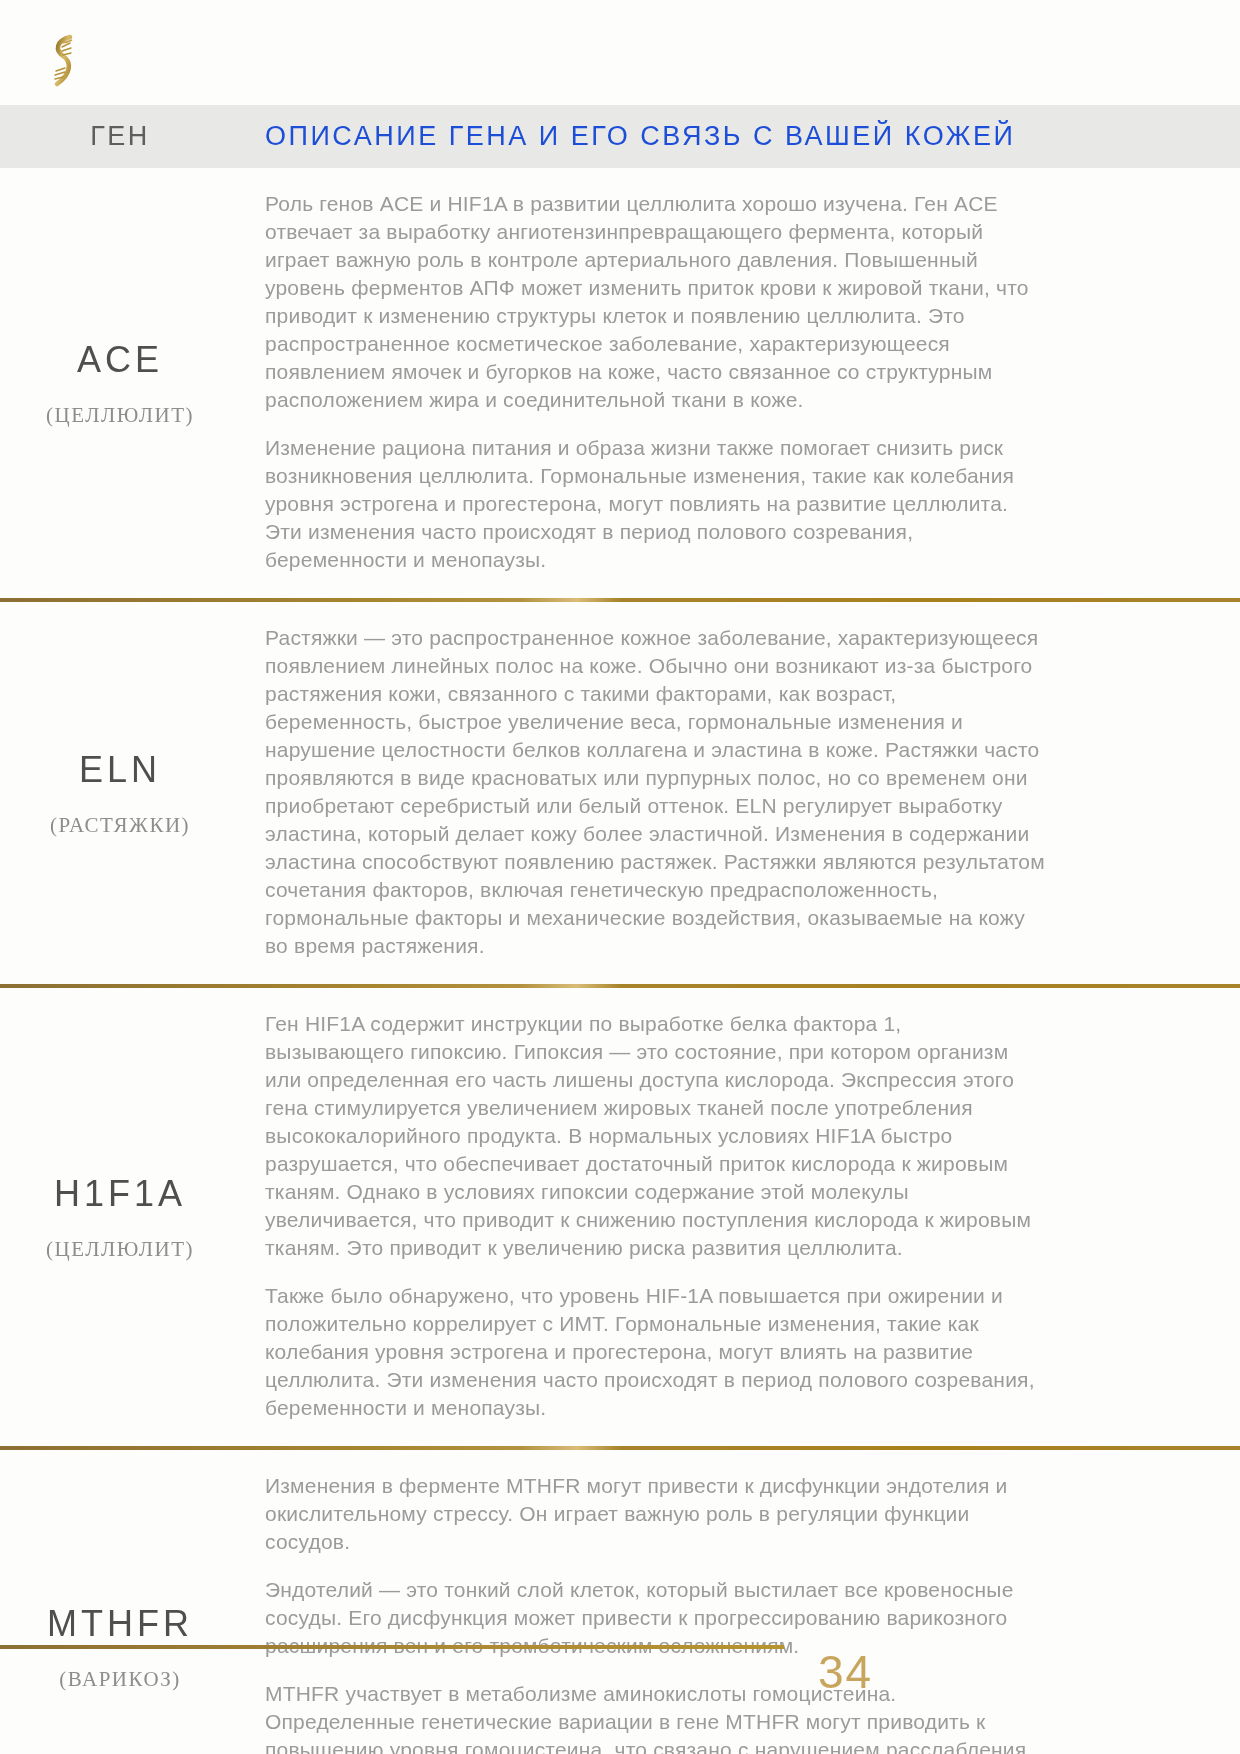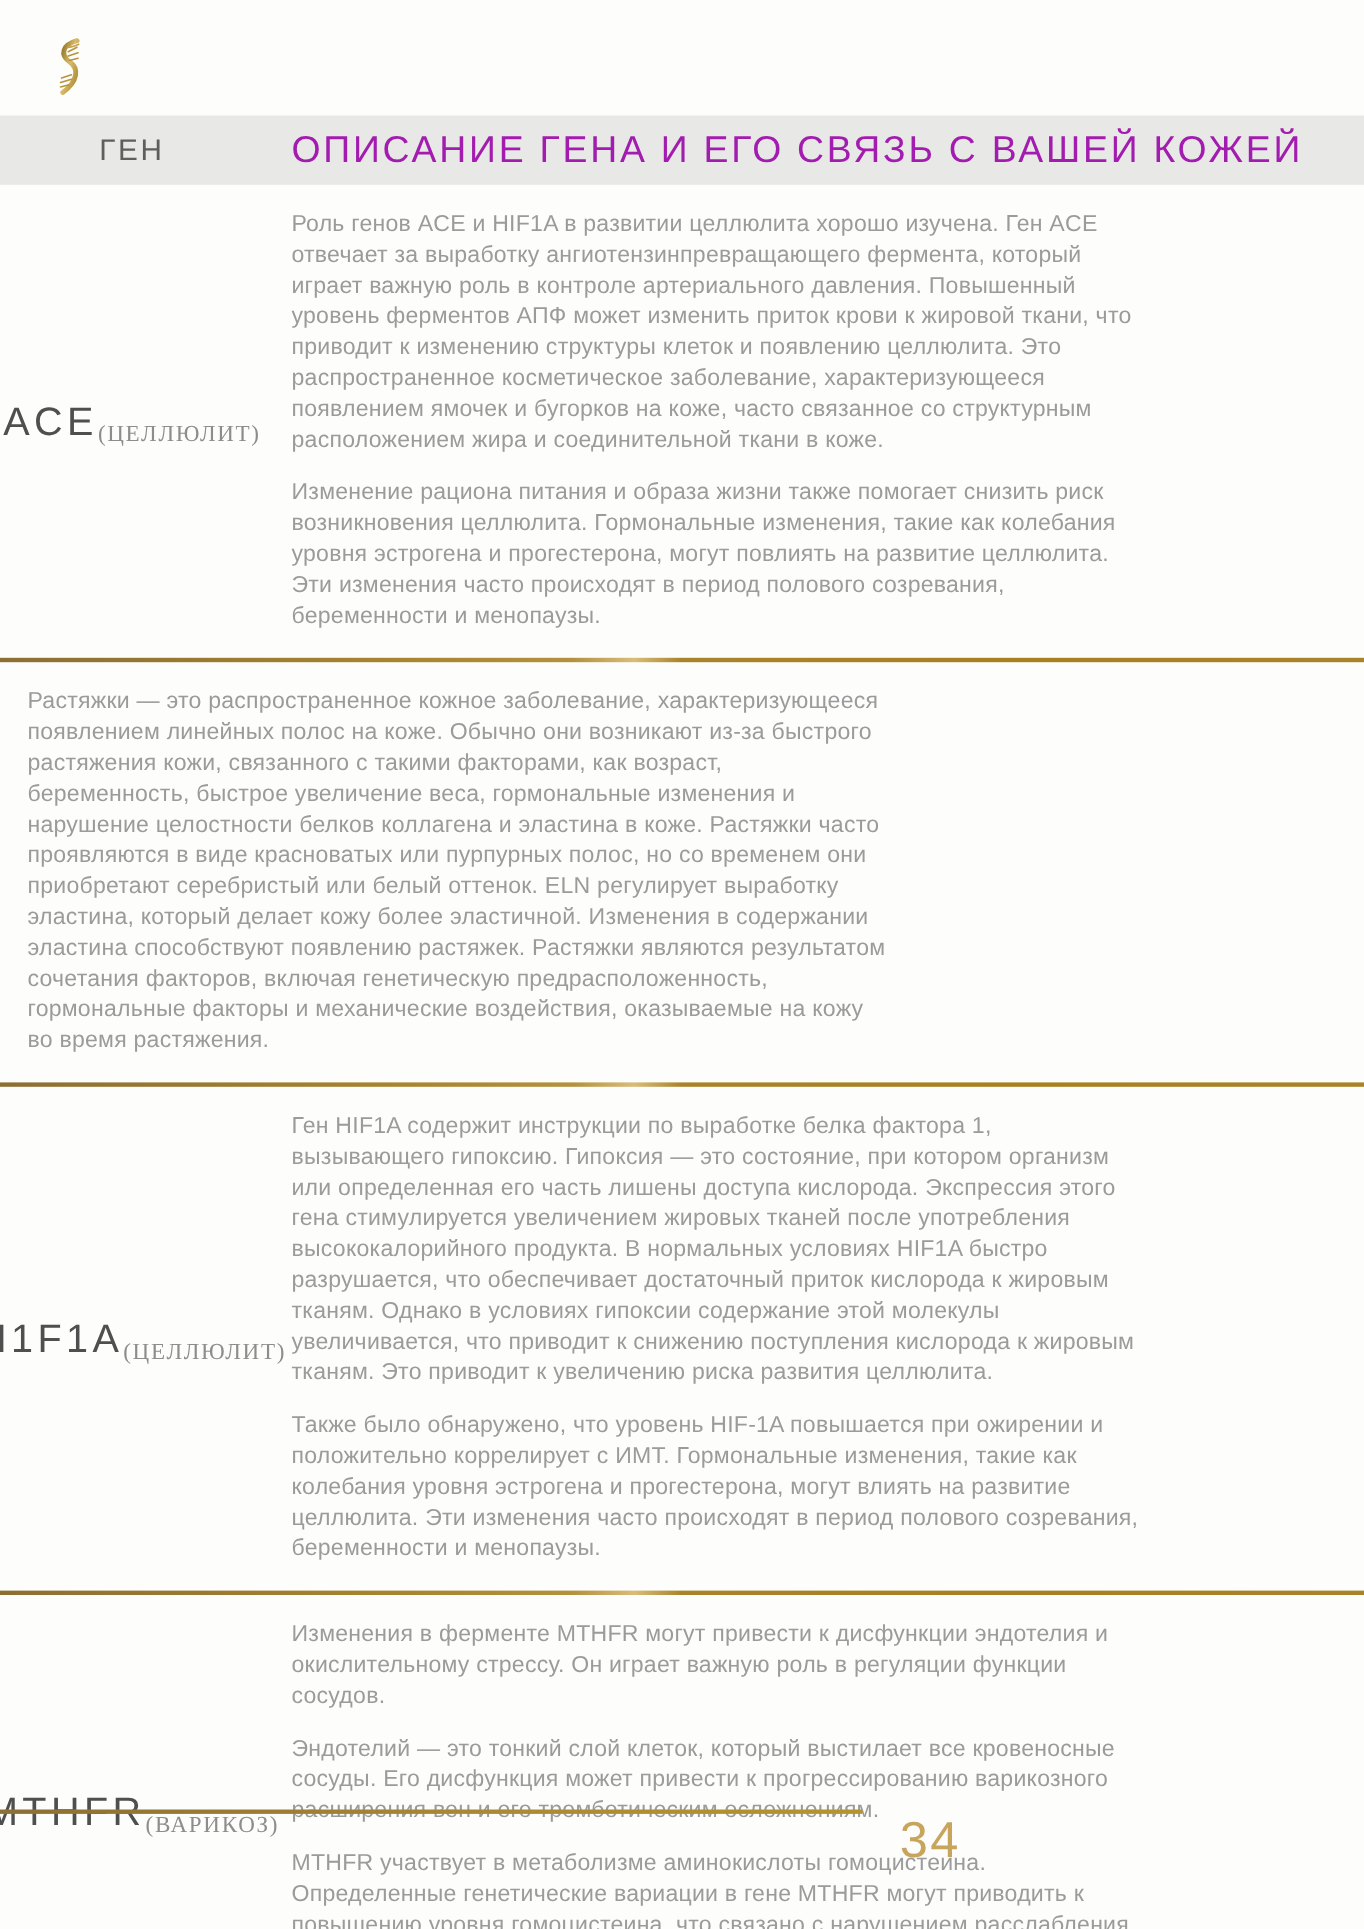--- a/index.html
+++ b/index.html
@@ -37,45 +37,45 @@
   .table-header .gene-col-head {
     width: 240px;
     text-align: center;
     font-size: 27px;
     font-weight: 400;
     letter-spacing: 2.5px;
     color: #5e5e5e;
   }
   .table-header .desc-col-head {
     padding-left: 25px;
-    font-size: 34px;
+    font-size: 27px;
     font-weight: 300;
     letter-spacing: 2.5px;
-    color: #a21caf;
+    color: #1d4ed8;
     text-align: right;
   }
 
   
   .rows {
     position: absolute;
     top: 168px;
     left: 0;
     width: 1240px;
   }
   .gene-row { display: flex; width: 1240px; }
   .gene-row.r0 { min-height: 367px; }
   .gene-row.r1 { min-height: 318px; }
   .gene-row.r2 { min-height: 401px; }
   .gene-row.r3 { min-height: 330px; }
 
   .gene-cell {
     width: 240px;
     flex: none;
     display: flex;
-    flex-direction: row;
+    flex-direction: column;
     align-items: center;
     justify-content: center;
   }
   .gene-name {
     font-size: 36px;
     font-weight: 300;
     letter-spacing: 4px;
     color: #4f4f4f;
   }
   .gene-condition {
@@ -171,20 +171,24 @@
       </div>
       <div class="desc-cell">
         <p>Роль генов ACE и HIF1A в развитии целлюлита хорошо изучена. Ген ACE отвечает за выработку ангиотензинпревращающего фермента, который играет важную роль в контроле артериального давления. Повышенный уровень ферментов АПФ может изменить приток крови к жировой ткани, что приводит к изменению структуры клеток и появлению целлюлита. Это распространенное косметическое заболевание, характеризующееся появлением ямочек и бугорков на коже, часто связанное со структурным расположением жира и соединительной ткани в коже.</p>
         <p>Изменение рациона питания и образа жизни также помогает снизить риск возникновения целлюлита. Гормональные изменения, такие как колебания уровня эстрогена и прогестерона, могут повлиять на развитие целлюлита. Эти изменения часто происходят в период полового созревания, беременности и менопаузы.</p>
       </div>
     </div>
 
     <div class="row-divider"></div>
 
     <div class="gene-row r1">
+      <div class="gene-cell">
+        <div class="gene-name">ELN</div>
+        <div class="gene-condition">(РАСТЯЖКИ)</div>
+      </div>
       <div class="desc-cell">
         <p>Растяжки — это распространенное кожное заболевание, характеризующееся появлением линейных полос на коже. Обычно они возникают из-за быстрого растяжения кожи, связанного с такими факторами, как возраст, беременность, быстрое увеличение веса, гормональные изменения и нарушение целостности белков коллагена и эластина в коже. Растяжки часто проявляются в виде красноватых или пурпурных полос, но со временем они приобретают серебристый или белый оттенок. ELN регулирует выработку эластина, который делает кожу более эластичной. Изменения в содержании эластина способствуют появлению растяжек. Растяжки являются результатом сочетания факторов, включая генетическую предрасположенность, гормональные факторы и механические воздействия, оказываемые на кожу во время растяжения.</p>
       </div>
     </div>
 
     <div class="row-divider"></div>
 
     <div class="gene-row r2">
       <div class="gene-cell">
         <div class="gene-name">H1F1A</div>

